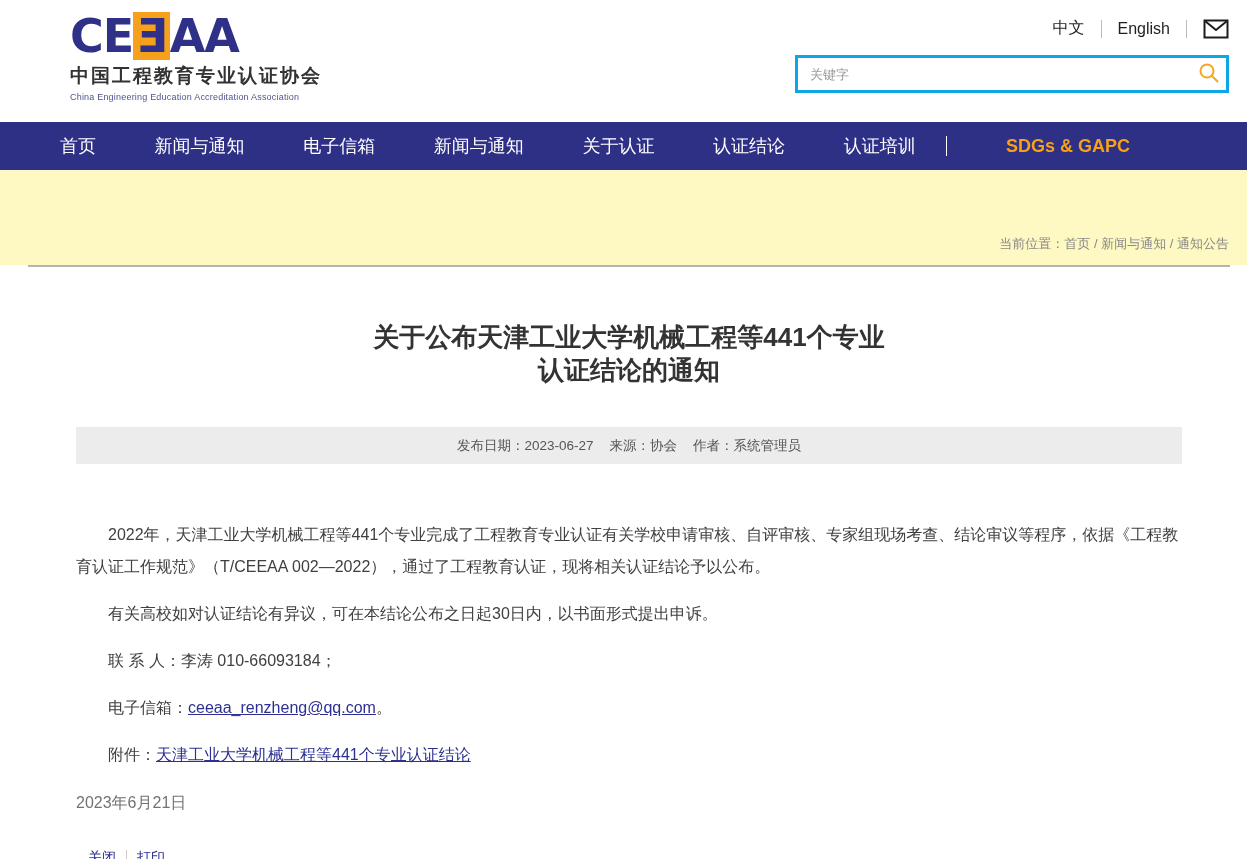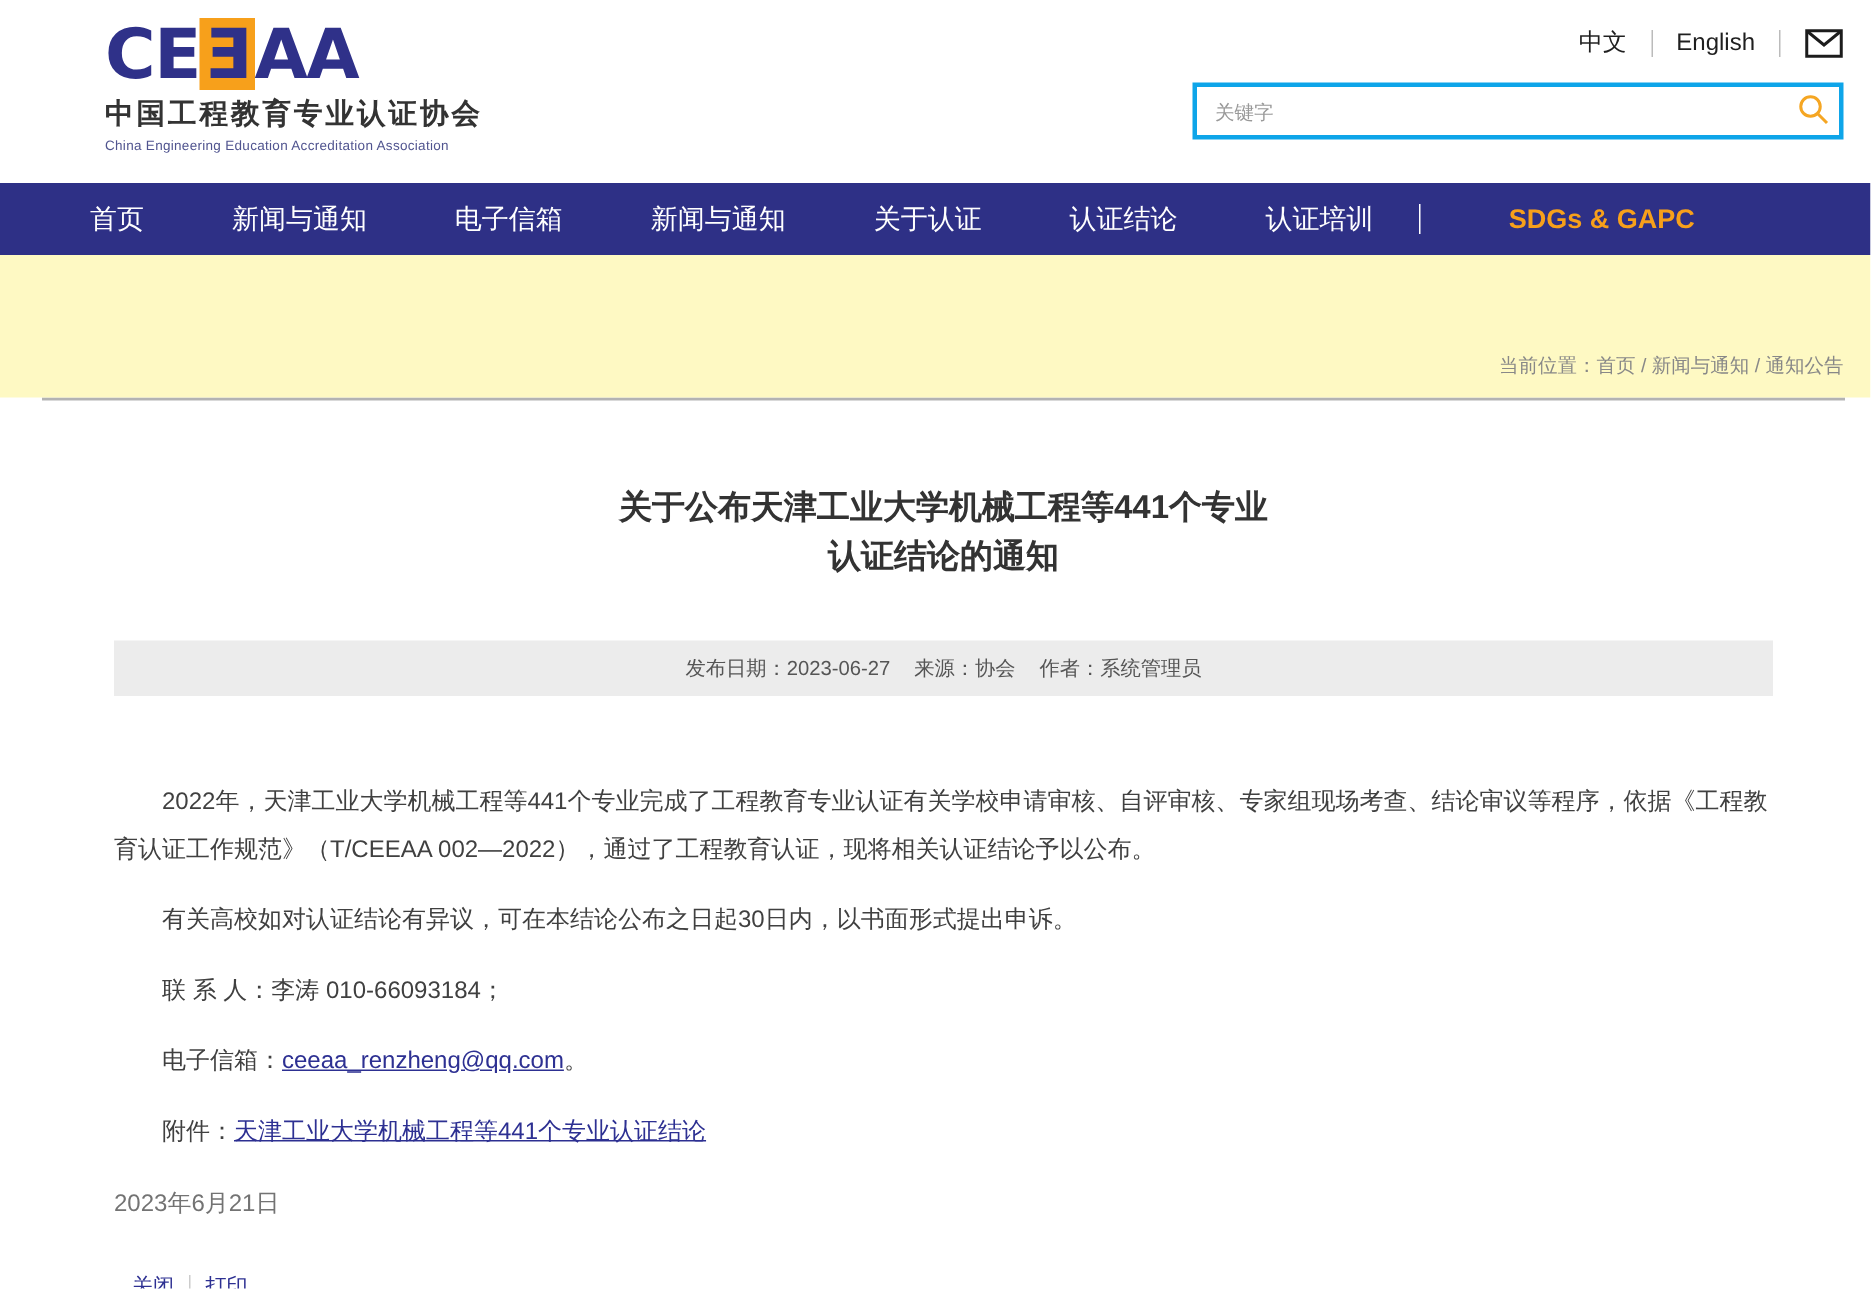--- a/index.html
+++ b/index.html
@@ -38,21 +38,21 @@
   .nav-sep { width:1px; height:20px; background:#fff; margin-left:-28px; }
 
   
   .crumb-band { height:95px; background:#fef9c3; position:relative; }
   .breadcrumb { position:absolute; right:18px; bottom:12px; font-size:13px; color:#888; }
   .breadcrumb a { color:#888; text-decoration:none; cursor:pointer; }
 
   
   .card { margin:0 17px 0 28px; background:#fff; border-top:2px solid #b3b3b3;
     min-height:640px; padding-bottom:40px; }
-  .article-title { margin-top:54px; text-align:center; font-size:22px; line-height:33px;
+  .article-title { margin-top:54px; text-align:center; font-size:26px; line-height:33px;
     font-weight:bold; color:#333; white-space:pre-line; }
   .meta-bar { margin:40px 48px 0 48px; height:37px; background:#ececec; display:flex;
     align-items:center; justify-content:center; gap:16px; font-size:13.5px; color:#555; }
   .meta-item { white-space:nowrap; }
 
   .body-wrap { padding:0 50px 0 48px; margin-top:55px; font-size:16px; color:#404040; }
   .body-wrap p { line-height:32px; text-indent:2em; margin-bottom:15px; }
   .body-wrap a { color:var(--link-blue); text-decoration:underline; cursor:pointer; }
   .date-line { padding-right:110px; font-size:16px; color:#737373;
     margin-top:16px; line-height:32px; }

